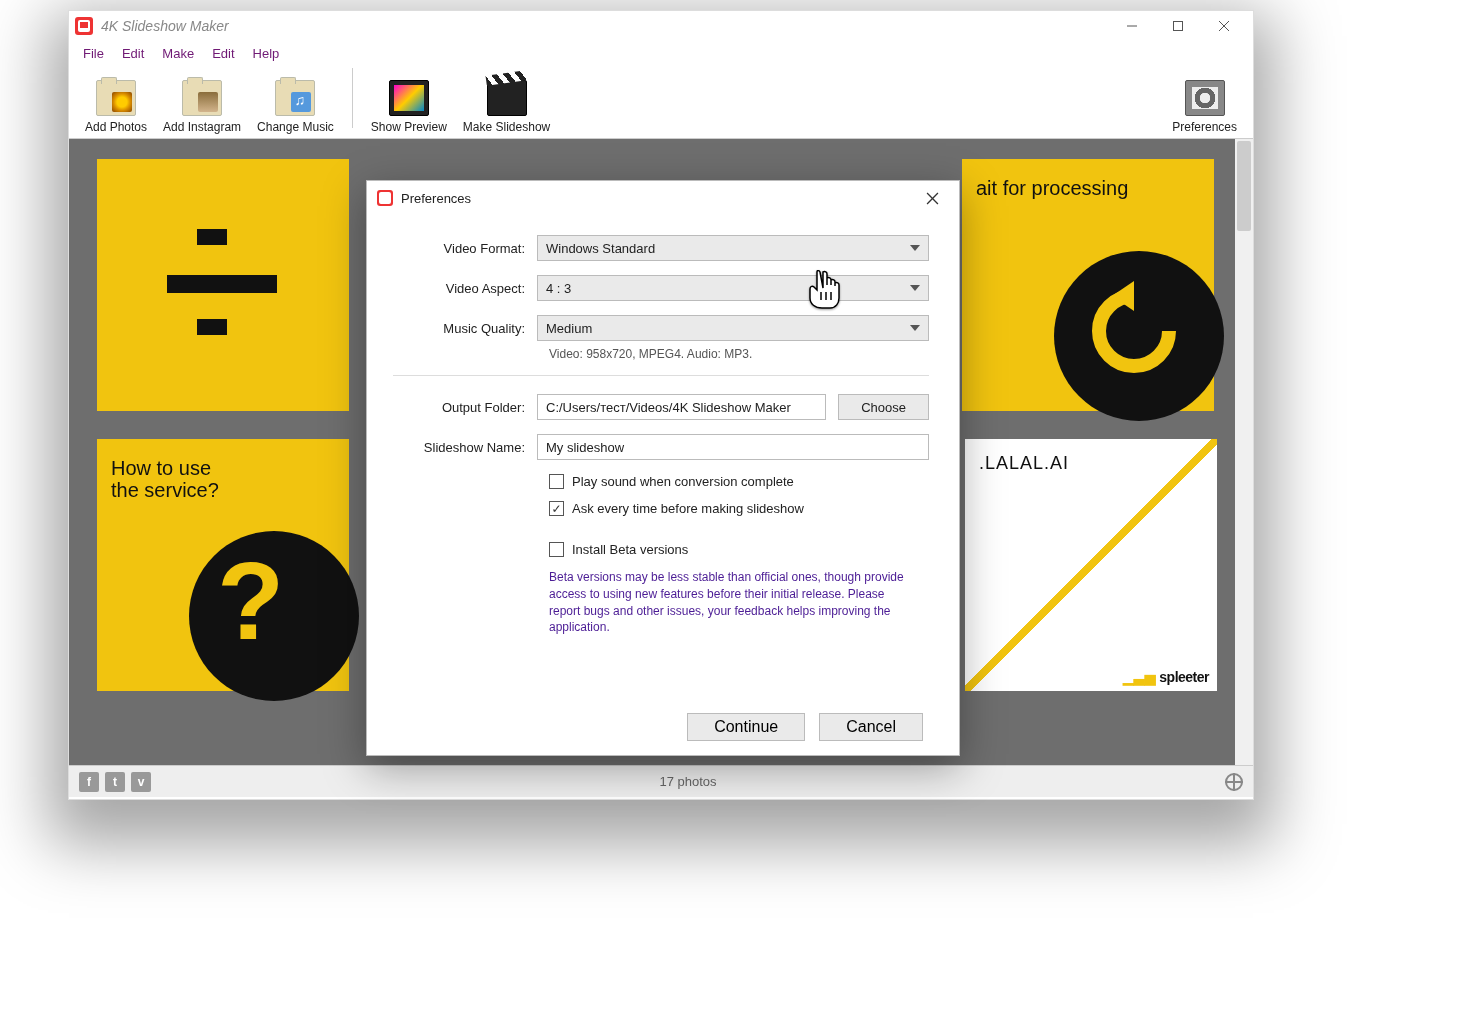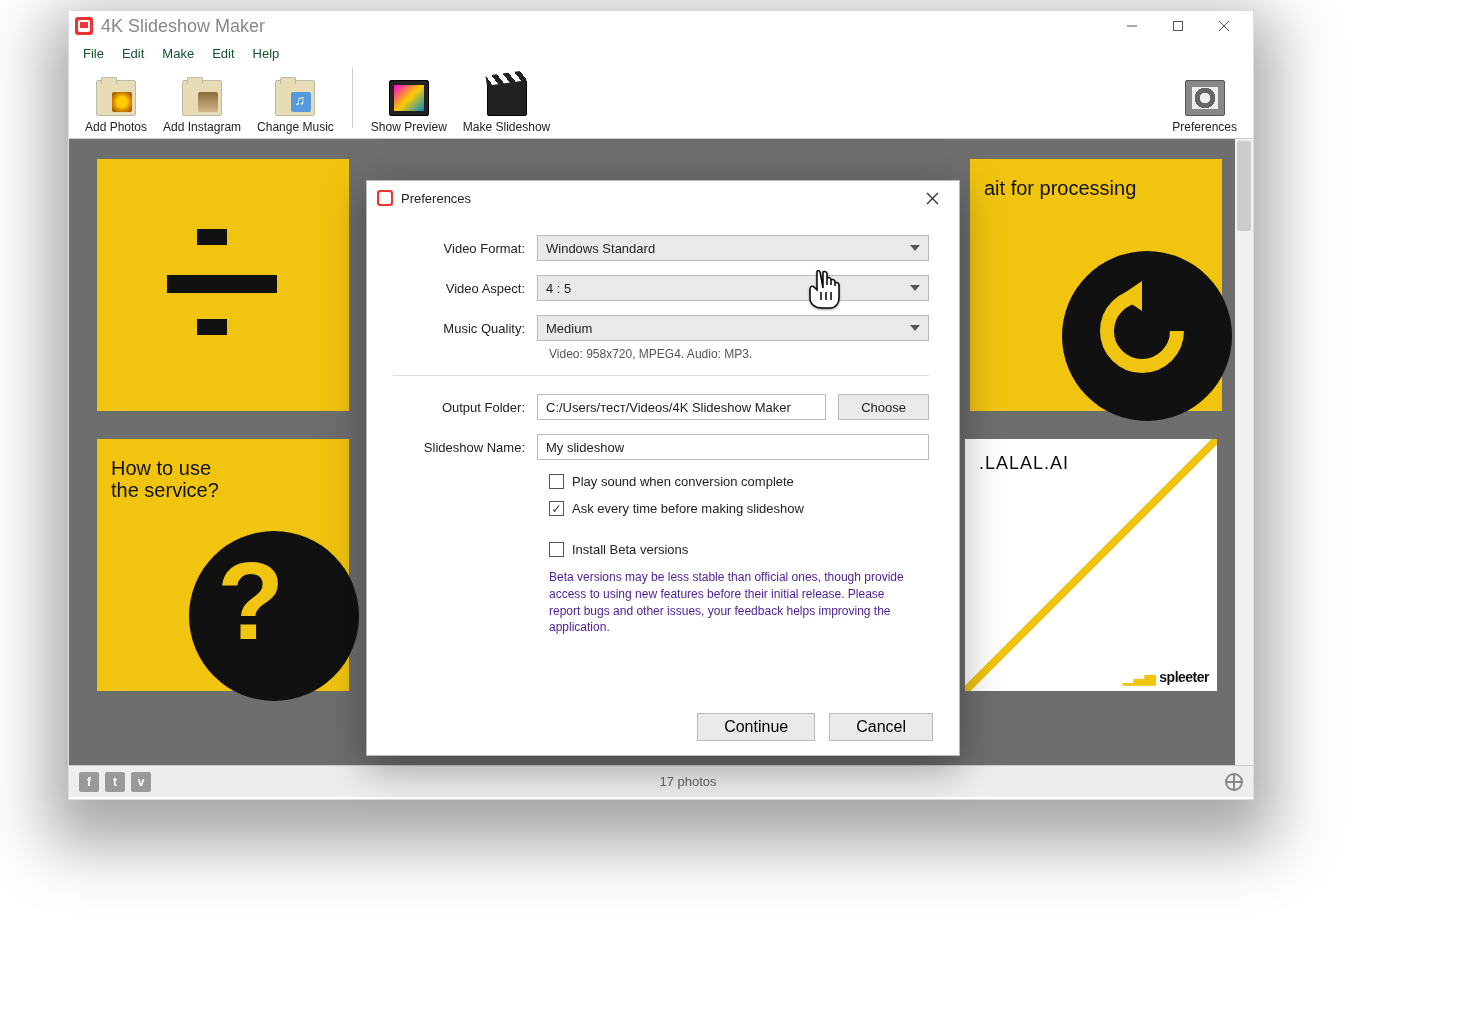--- a/index.html
+++ b/index.html
@@ -5,27 +5,27 @@
 * { box-sizing: border-box; margin: 0; padding: 0; font-family: "Segoe UI", Tahoma, sans-serif; }
 body { background: #fff; width: 1482px; height: 1020px; position: relative; overflow: hidden; }
 
 .outer-shadow { position: absolute; left: 68px; top: 10px; width: 1186px; height: 790px; background: #fff; box-shadow: 0 25px 60px 20px rgba(0,0,0,.35); border: 1px solid #ddd; }
 
 
 .titlebar { height: 30px; display: flex; align-items: center; padding: 0 6px; }
 .titlebar .appicon { width: 18px; height: 18px; background: #e33; border-radius: 3px; position: relative; margin-right: 8px; }
 .titlebar .appicon::after { content:""; position:absolute; inset:3px; background:#fff; border-radius:2px; }
 .titlebar .appicon::before { content:""; position:absolute; left:5px; top:5px; width:8px; height:6px; background:#e33; z-index:2; }
-.titlebar .title { color:#888; font-size:18px; flex:1; }
+.titlebar .title { color:#888; font-size:14px; flex:1;font-style:italic; }
 .winbtns { display:flex; }
 .winbtn { width:46px; height:28px; display:flex; align-items:center; justify-content:center; color:#555; }
 .winbtn svg { width:12px; height:12px; }
 
 
-.menubar { height:24px; display:flex; align-items:center; padding:0 6px; gap:2px; font-size:13px; color:#14532d; }
+.menubar { height:24px; display:flex; align-items:center; padding:0 6px; gap:2px; font-size:13px; color:#701a75; }
 .menubar span { padding:2px 8px; }
 
 
 .toolbar { height:74px; border-bottom:1px solid #ccc; display:flex; align-items:flex-end; padding:0 8px 4px 8px; }
 .toolgroup { display:flex; }
 .toolbtn { display:flex; flex-direction:column; align-items:center; padding:0 8px; font-size:12px; color:#222; gap:4px; }
 .toolicon { width:40px; height:36px; background:#e8dcb5; border:1px solid #bba; border-radius:2px; position:relative; }
 .toolicon.folder::before { content:""; position:absolute; left:4px; top:-4px; width:14px; height:6px; background:#e8dcb5; border:1px solid #bba; border-bottom:none; border-radius:2px 2px 0 0; }
 .toolicon .badge { position:absolute; right:3px; bottom:3px; width:20px; height:20px; border-radius:2px; }
 .badge.sun { background:radial-gradient(circle,#ffcc00 35%,#d88c00 60%,#884400 100%); }
@@ -39,21 +39,21 @@
 .toolicon.prefs { background:#888; border-color:#555;}
 .toolicon.prefs::after{content:"";position:absolute;inset:6px;background:radial-gradient(circle,#eee 30%,#666 31% 60%,#eee 61%);}
 .tool-sep { width:1px; background:#ccc; height:60px; margin:0 10px 6px 10px; align-self:flex-end; }
 .tool-spacer { flex:1; }
 
 
 .mainarea { position:relative; background:#6e6e6e; height:626px; }
 .thumbs { position:absolute; inset:0; padding:20px 28px; display:flex; flex-wrap:wrap; gap:28px; align-content:flex-start; }
 .thumb { width:252px; height:252px; background:#f1c40f; position:relative; }
 .thumb.t3,.thumb.t4{ visibility:hidden;} 
-.thumb.t5 { position:absolute; right:31px; top:20px; width:252px; height:252px;}
+.thumb.t5 { position:absolute; right:39px; top:20px; width:252px; height:252px;}
 .thumb.t6 { position:absolute; right:36px; top:300px; width:252px; height:252px; background:#fff;}
 .thumb.t1 .bar{ position:absolute; background:#111;}
 .thumb.t1 .b1{left:100px;top:70px;width:30px;height:16px;}
 .thumb.t1 .b2{left:70px;top:116px;width:110px;height:18px;}
 .thumb.t1 .b3{left:100px;top:160px;width:30px;height:16px;}
 .thumb .label{position:absolute;left:14px;top:18px;font-size:20px;line-height:1.1;color:#111;}
 .thumb.t2 .qmark{position:absolute;right:-10px;bottom:-10px;width:170px;height:170px;background:#111;border-radius:50%;}
 .thumb.t2 .qmark::after{content:"?";position:absolute;left:28px;top:6px;font-size:110px;font-weight:700;color:#f1c40f;}
 .thumb.t5 .label{white-space:nowrap;}
 .thumb.t5 .rot{position:absolute;right:-10px;bottom:-10px;width:170px;height:170px;background:#111;border-radius:50%;}
@@ -91,21 +91,21 @@
 .combo{flex:1;height:26px;background:#eaeaea;border:1px solid #bbb;padding:0 8px;display:flex;align-items:center;justify-content:space-between;}
 .combo .arr{border-left:5px solid transparent;border-right:5px solid transparent;border-top:6px solid #555;}
 .textbox{flex:1;height:26px;border:1px solid #bbb;padding:0 8px;display:flex;align-items:center;background:#fff;}
 .btn{height:26px;padding:0 22px;background:#eaeaea;border:1px solid #bbb;display:flex;align-items:center;}
 .info{margin-left:156px;color:#555;font-size:12px;margin-top:-8px;margin-bottom:14px;}
 .hr{height:1px;background:#ddd;margin:6px 0 18px 0;}
 .check{display:flex;align-items:center;gap:8px;margin-left:156px;margin-bottom:12px;font-size:13px;}
 .check .box{width:15px;height:15px;border:1px solid #555;display:flex;align-items:center;justify-content:center;}
 .check .box.checked::after{content:"✓";font-size:12px;line-height:1;color:#333;}
 .beta-note{margin-left:156px;font-size:12px;color:#4c1d95;line-height:1.4;margin-bottom:10px; padding-right:10px;}
-.dlg-foot{height:56px;display:flex;justify-content:flex-end;align-items:center;gap:14px;padding-right:26px;}
+.dlg-foot{height:56px;display:flex;justify-content:flex-end;align-items:center;gap:14px;padding-right:36px;}
 .dlg-foot .btn{padding:0 26px;height:28px;}
 
 
 .cursor{position:absolute;left:808px;top:270px;pointer-events:none;z-index:50;}
 .cursor svg{filter:drop-shadow(0 1px 1px rgba(0,0,0,.4));}
 </style>
 </head>
 <body>
 
 <div class="outer-shadow">
@@ -244,21 +244,21 @@
           <div class="combo">
             <span>Windows Standard</span>
             <span class="arr"></span>
           </div>
         </div>
     </div>
     <div class="row">
       <div class="lab">Video Aspect:</div>
       <div class="ctl">
           <div class="combo">
-            <span>4 : 5</span>
+            <span>4 : 3</span>
             <span class="arr"></span>
           </div>
         </div>
     </div>
     <div class="row">
       <div class="lab">Music Quality:</div>
       <div class="ctl">
           <div class="combo">
             <span>Medium</span>
             <span class="arr"></span>

